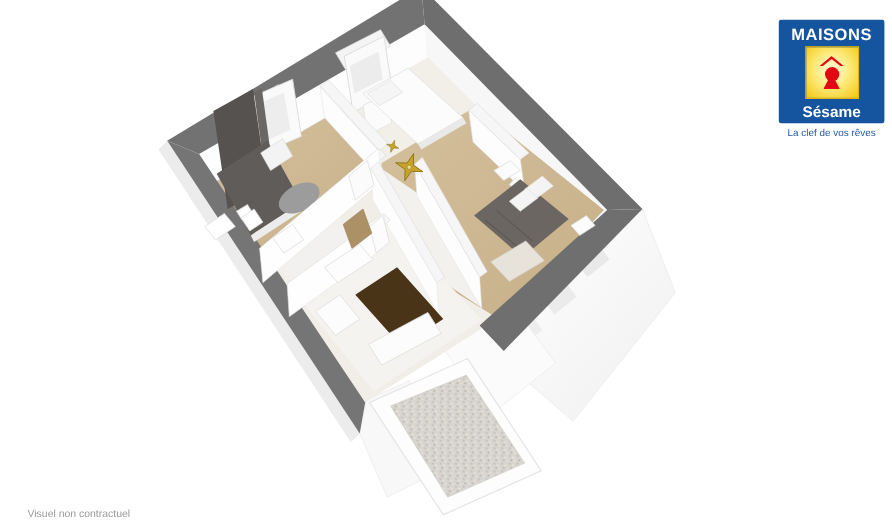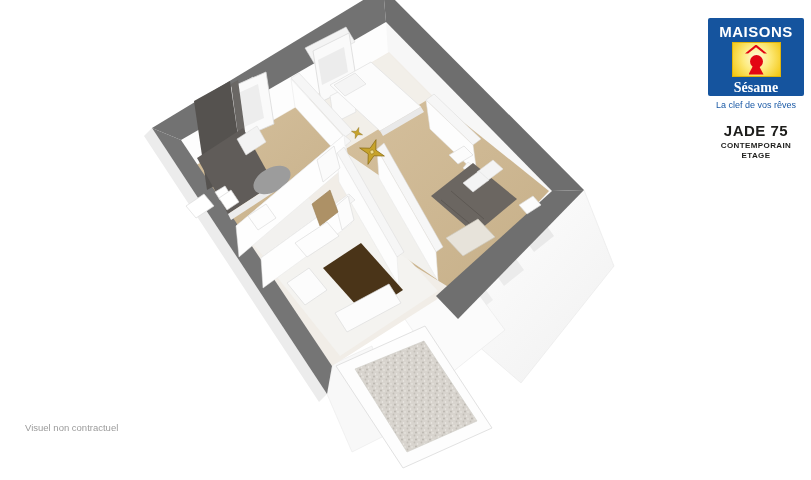--- a/index.html
+++ b/index.html
@@ -1,39 +1,39 @@
 <!DOCTYPE html>
 <html><head>
 <meta charset="utf-8">
 <style>
   html,body{margin:0;padding:0;background:#fff;}
   .stage{position:relative;width:811px;height:480px;background:#ffffff;overflow:hidden;
          font-family:"Liberation Sans", sans-serif;}
   
   .brand-block{position:absolute;left:703px;top:18px;width:106px;text-align:center;}
-  .brand-box{width:96px;height:78px;margin:0 auto;background:#15549e;border-radius:2px;
+  .brand-box{width:96px;height:94px;margin:0 auto;background:#15549e;border-radius:2px;
              display:flex;flex-direction:column;align-items:center;justify-content:flex-start;}
   .brand-top{color:#ffffff;font-weight:bold;font-size:15px;letter-spacing:.5px;margin-top:5px;}
   .brand-yellow{width:47px;height:46px;margin-top:2px;border:1px solid #e0b40c;
                 background:radial-gradient(circle at 50% 45%, #fffbe0 0%, #fdeB7e 45%, #f3c50d 100%);
                 display:flex;flex-direction:column;align-items:center;justify-content:center;}
   .kh-roof{width:22px;height:9px;background:#e30613;margin-bottom:1px;
            clip-path:polygon(50% 0,100% 100%,86% 100%,50% 30%,14% 100%,0 100%);}
   .kh-circle{width:13px;height:13px;border-radius:50%;background:#e30613;}
   .kh-stem{width:15px;height:11px;background:#e30613;margin-top:-4px;
            clip-path:polygon(38% 0,62% 0,100% 100%,0 100%);}
-  .brand-bottom{color:#ffffff;font-family:Liberation Serif, serif;font-weight:bold;
+  .brand-bottom{color:#ffffff;font-family:Liberation Sans, sans-serif;font-weight:bold;
                 font-size:14px;margin-top:3px;}
   .brand-tagline{color:#1b5aa6;font-size:9px;font-weight:normal;margin-top:4px;white-space:nowrap;}
   .model-block{margin-top:12px;color:#1d1d1b;}
   .model-name{font-size:15px;font-weight:800;letter-spacing:.5px;}
   .model-style{font-size:8px;font-weight:bold;letter-spacing:.4px;margin-top:2px;}
   .model-level{font-size:8px;font-weight:bold;letter-spacing:.4px;margin-top:1px;}
   
-  .disclaimer{position:absolute;left:25px;top:422px;font-size:9.5px;color:#9b9b9b;}
+  .disclaimer{position:absolute;left:25px;top:462px;font-size:9.5px;color:#9b9b9b;}
   
   .plan-wrap{position:absolute;left:0;top:0;width:660px;height:480px;}
 </style>
 </head>
 <body>
 
 <div class="stage">
 
   <div class="plan-wrap">
   <svg width="660" height="480" viewBox="0 0 660 480">
@@ -170,22 +170,17 @@
     <div class="brand-box">
       <div class="brand-top">MAISONS</div>
       <div class="brand-yellow">
         <div class="kh-roof"></div>
         <div class="kh-circle"></div>
         <div class="kh-stem"></div>
       </div>
       <div class="brand-bottom">Sésame</div>
     </div>
     <div class="brand-tagline">La clef de vos rêves</div>
-    <div class="model-block">
-      <div class="model-name">JADE 75</div>
-      <div class="model-style">CONTEMPORAIN</div>
-      <div class="model-level">ETAGE</div>
-    </div>
   </div>
 
   <div class="disclaimer">Visuel non contractuel</div>
 
 </div>
 
 </body></html>

